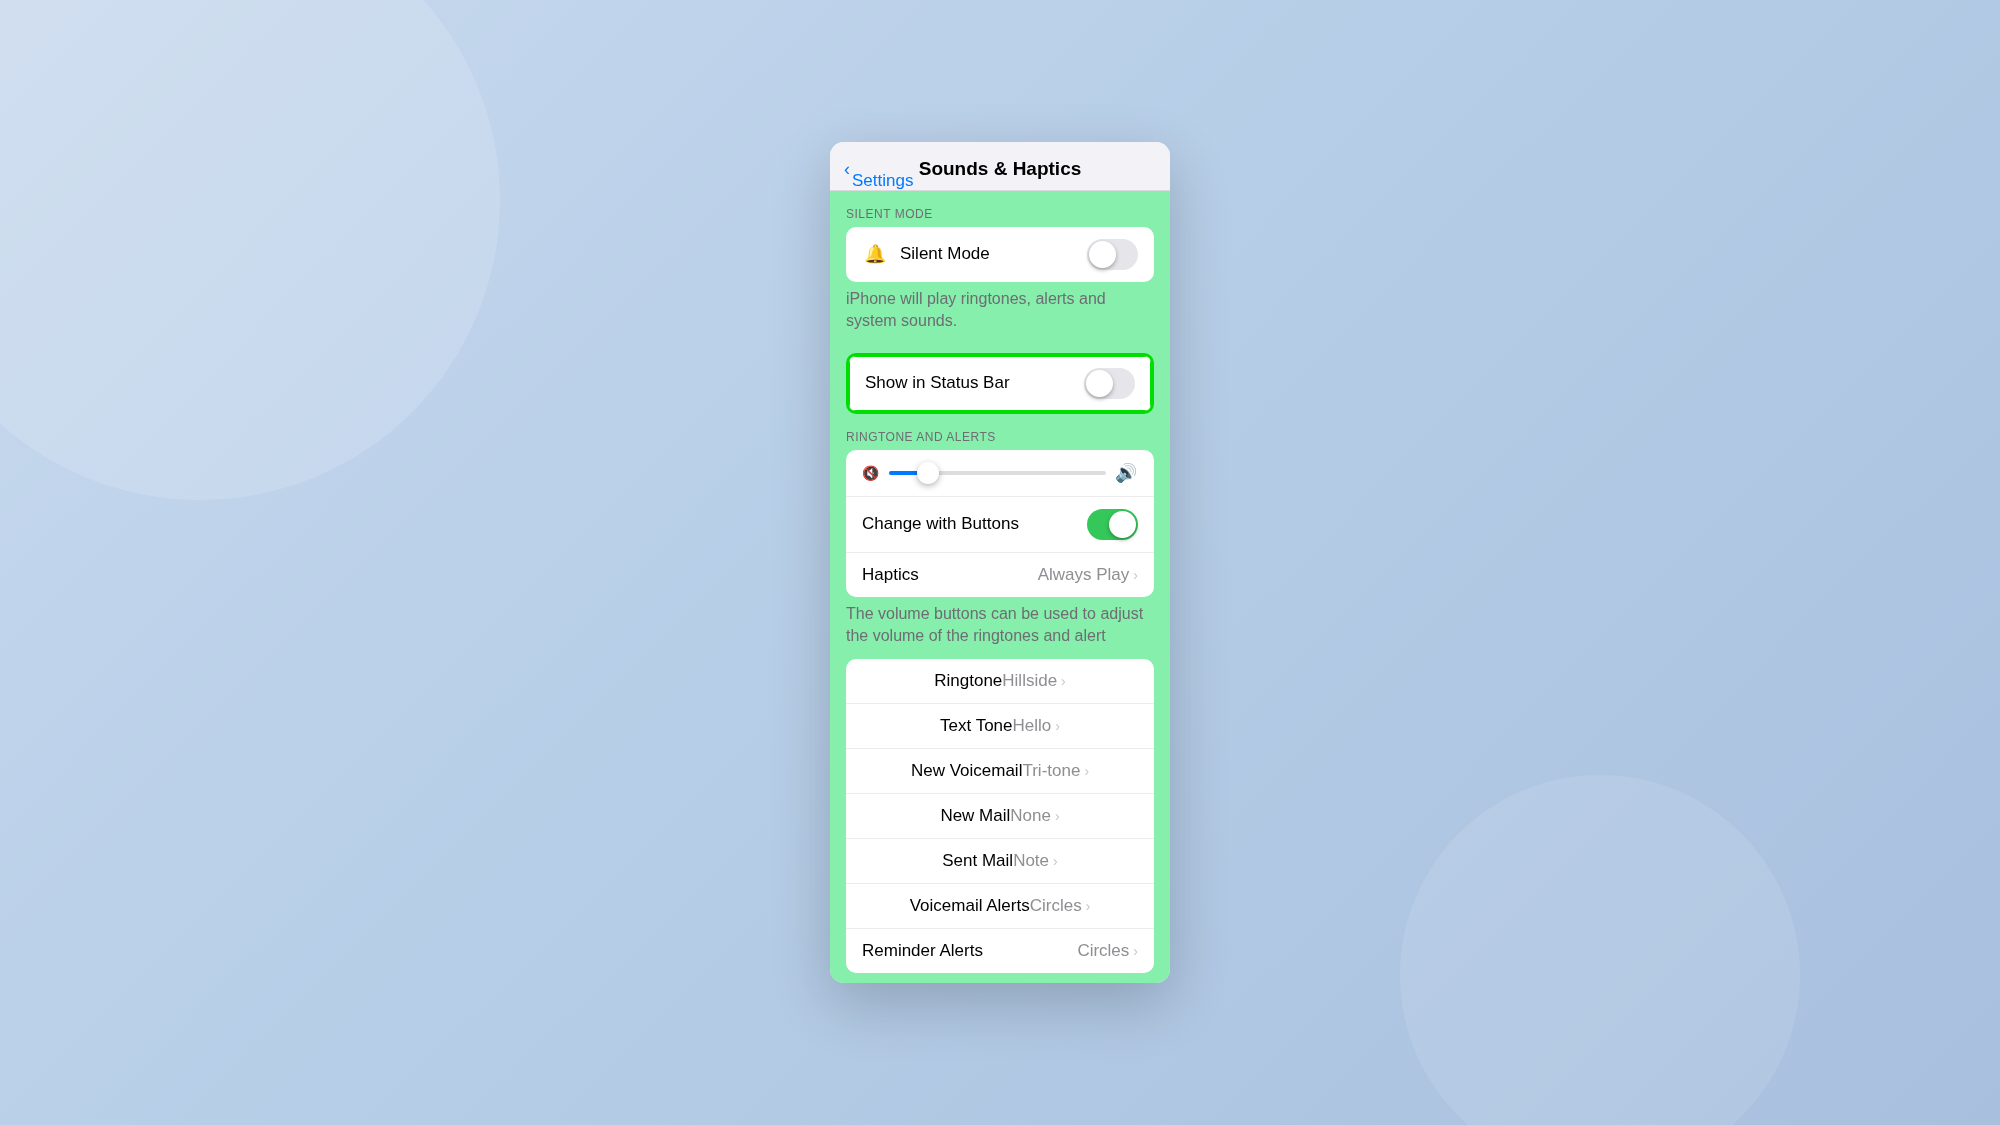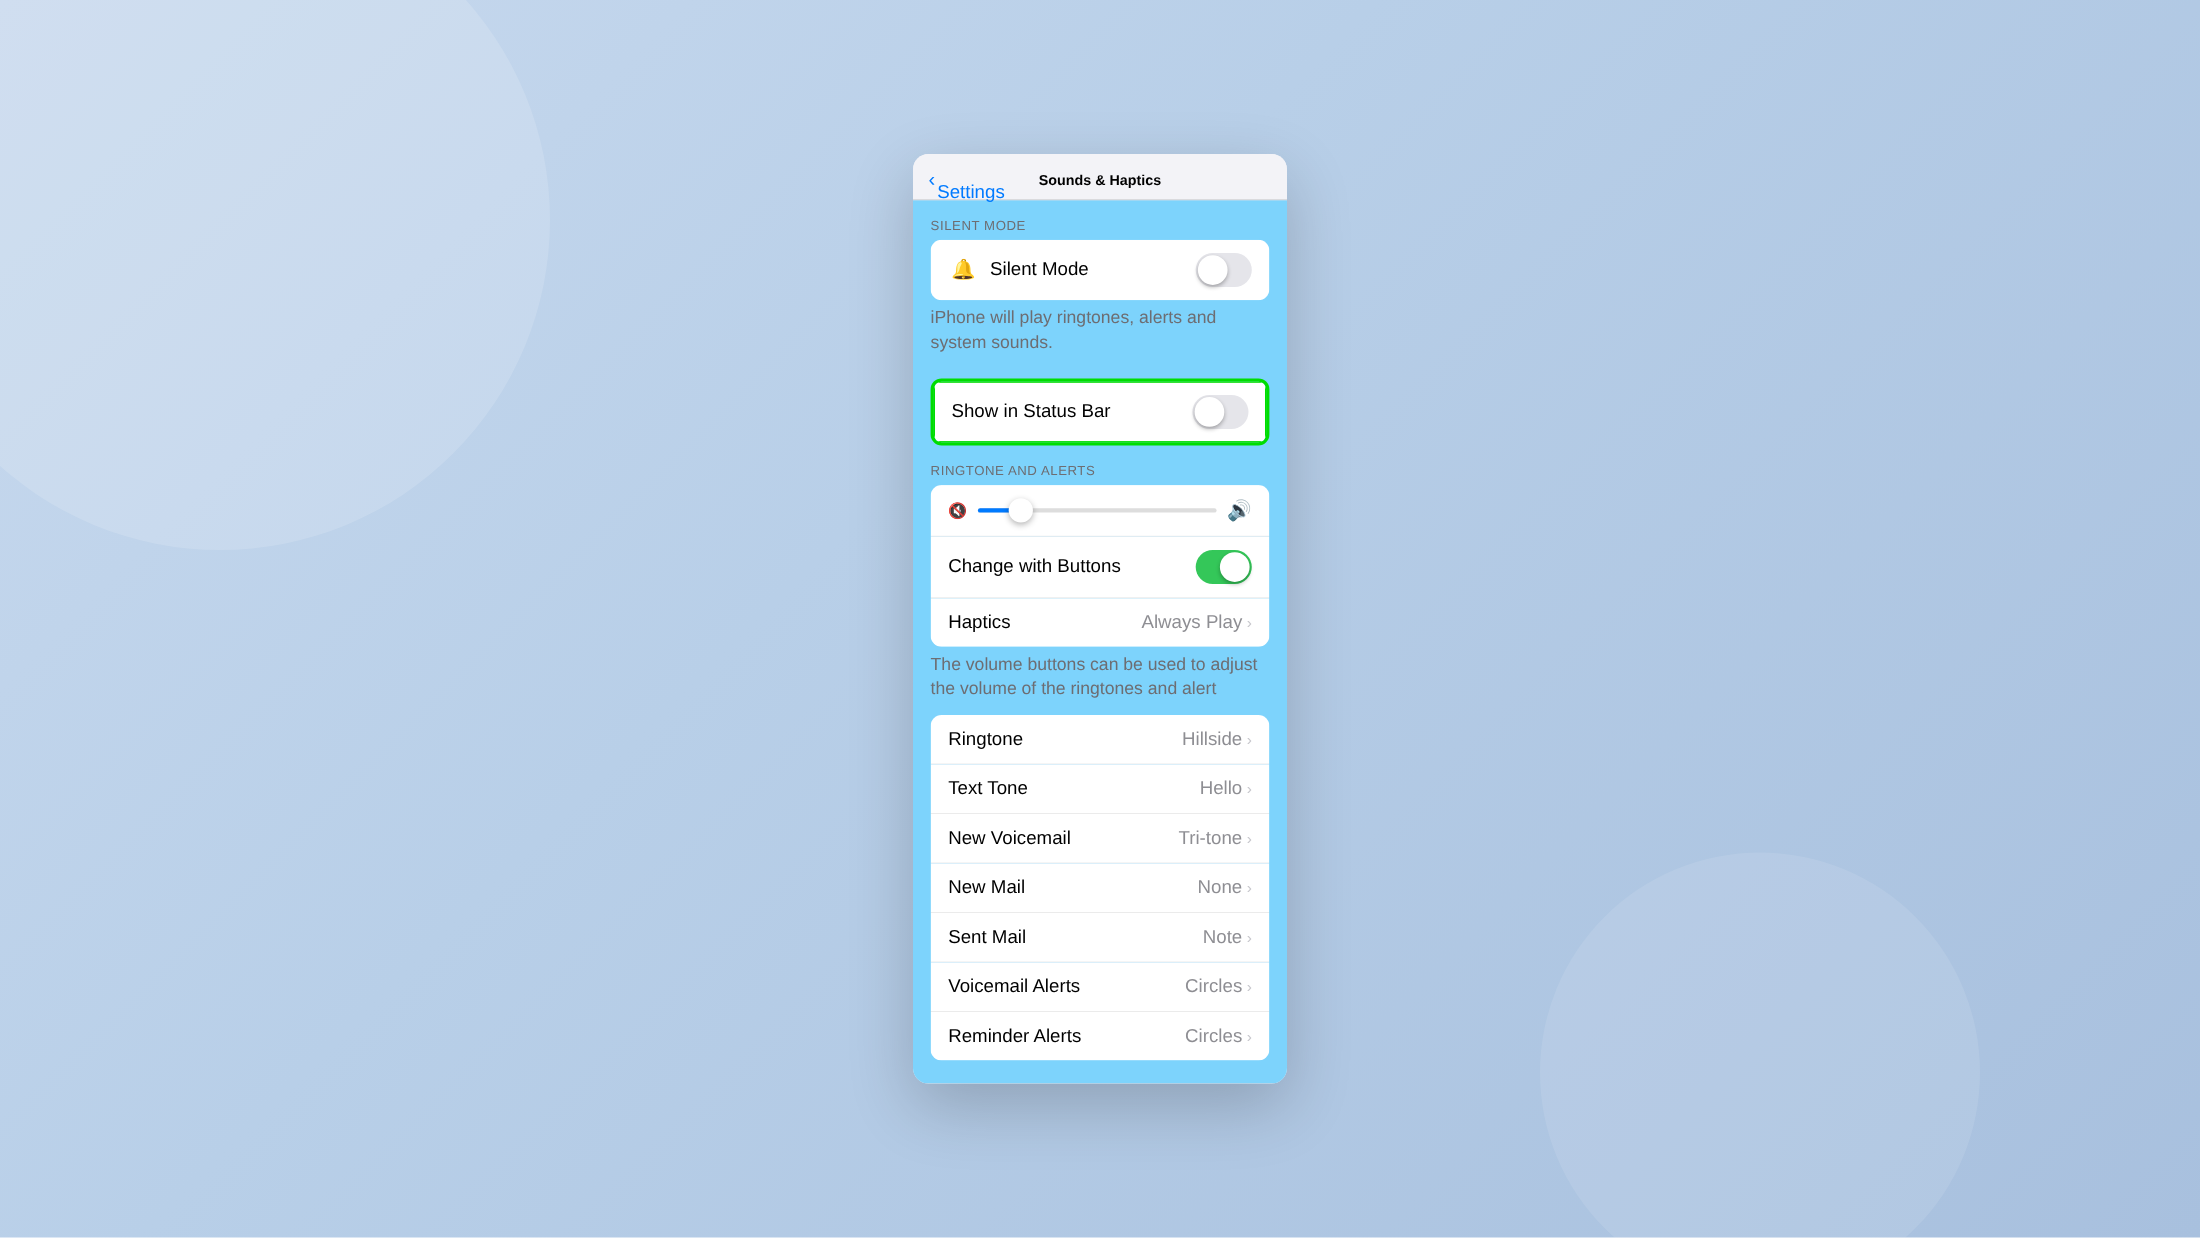--- a/index.html
+++ b/index.html
@@ -75,29 +75,29 @@
       font-weight: 300;
       line-height: 1;
     }
 
     .back-label {
       font-size: 17px;
       margin-top: 24px;
     }
 
     .nav-title {
-      font-size: 13px;
+      font-size: 19px;
       font-weight: 600;
       color: #000;
     }
 
     
     .content {
-      background: #7dd3fc;
-      padding-bottom: 21px;
+      background: #86efac;
+      padding-bottom: 10px;
     }
 
     
     .section-label {
       font-size: 12px;
       font-weight: 400;
       color: #6d6d72;
       text-transform: uppercase;
       letter-spacing: 0.5px;
       padding: 16px 16px 6px;
@@ -268,20 +268,21 @@
     }
 
     .ringtone-group {
       margin: 0 16px;
       border-radius: 10px;
       overflow: hidden;
     }
 
     .divider-row {
       border-bottom: 1px solid rgba(0,0,0,0.08);
+      justify-content: center;
     }
   </style>
 </head>
 <body>
 
 <div class="phone-panel">
   <div class="nav-bar">
     <div class="back-btn">
       <span class="back-chevron">‹</span>
       <span class="back-label">Settings</span>

